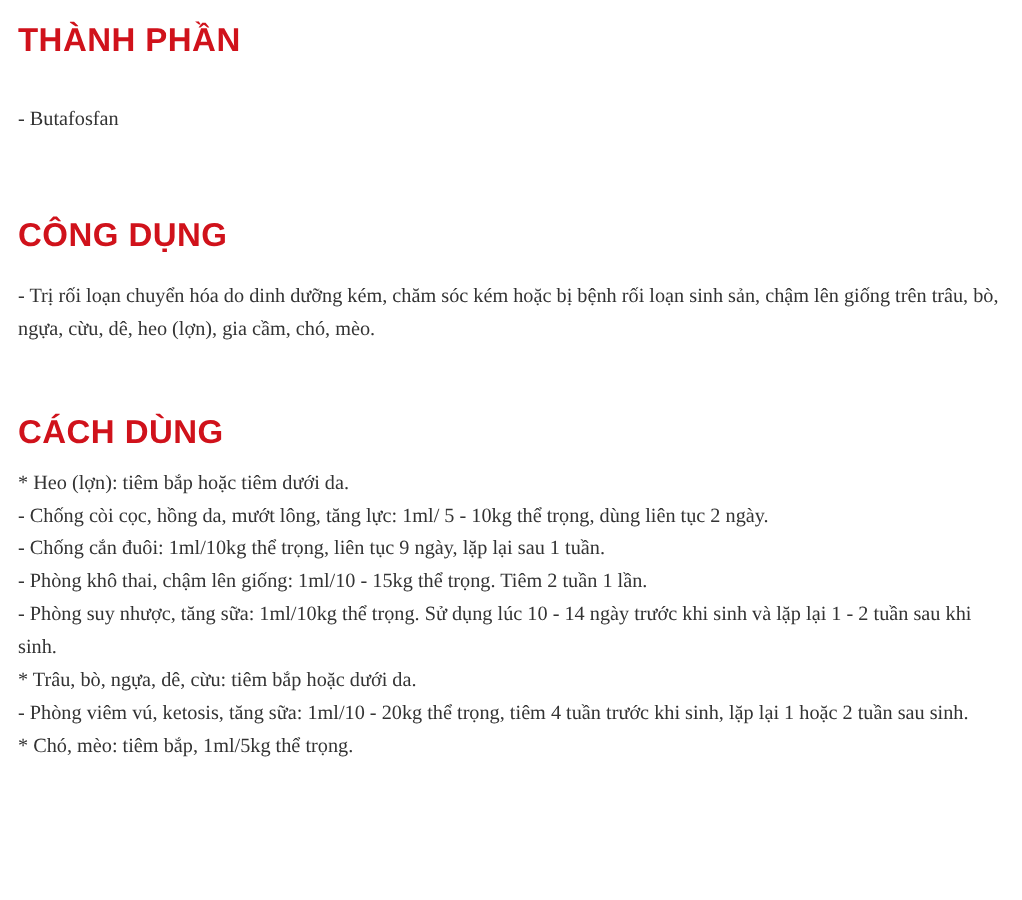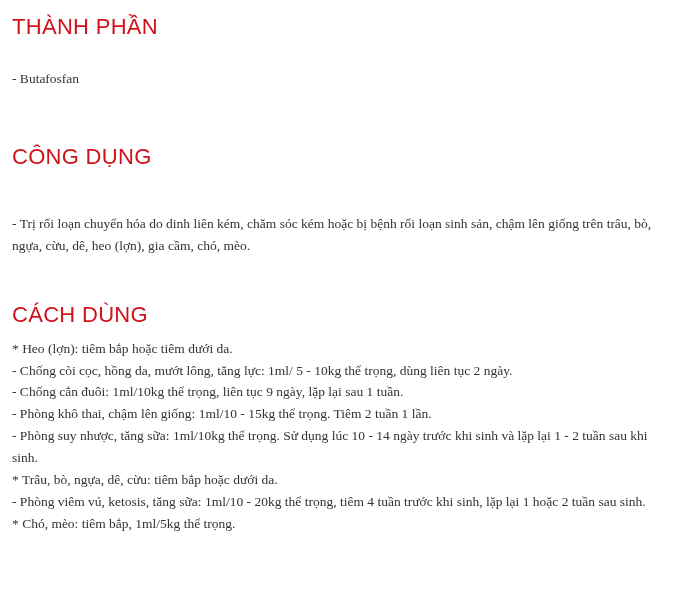--- a/index.html
+++ b/index.html
@@ -21,21 +21,21 @@
     background: #ffffff;
     overflow: hidden;
   }
   .section {
     padding: 0 12px;
     box-sizing: border-box;
   }
   .section-title {
     font-family: "Liberation Sans", sans-serif;
     color: #d0121b;
-    font-weight: normal;
+    font-weight: bold;
     font-size: 22px;
     letter-spacing: 0.3px;
     margin: 0;
     padding: 0;
     line-height: 1.2;
   }
   .block-ingredients {
     padding-top: 14px;
   }
   .block-ingredients .section-title {
@@ -43,21 +43,21 @@
   }
   .lines {
     line-height: 1.62;
   }
   .line {
     margin: 0;
     padding: 0;
     white-space: normal;
   }
   .block-uses .section-title {
-    margin-bottom: 42px;
+    margin-bottom: 15px;
   }
   .block-usage .section-title {
     margin-bottom: 9px;
   }
   .para {
     margin: 0;
     line-height: 1.62;
   }
   .spacer-big { height: 54px; }
   .spacer-mid { height: 46px; }
@@ -72,21 +72,21 @@
     <div class="lines">
       <p class="line">- Butafosfan</p>
     </div>
   </div>
 
   <div class="spacer-big"></div>
 
   <div class="section block-uses">
     <h2 class="section-title">CÔNG DỤNG</h2>
     <div class="lines">
-      <p class="para">- Trị rối loạn chuyển hóa do dinh liên kém, chăm sóc kém hoặc bị bệnh rối loạn sinh sản, chậm lên giống trên trâu, bò, ngựa, cừu, dê, heo (lợn), gia cầm, chó, mèo.</p>
+      <p class="para">- Trị rối loạn chuyển hóa do dinh dưỡng kém, chăm sóc kém hoặc bị bệnh rối loạn sinh sản, chậm lên giống trên trâu, bò, ngựa, cừu, dê, heo (lợn), gia cầm, chó, mèo.</p>
     </div>
   </div>
 
   <div class="spacer-mid"></div>
 
   <div class="section block-usage">
     <h2 class="section-title">CÁCH DÙNG</h2>
     <div class="lines">
       <p class="line">* Heo (lợn): tiêm bắp hoặc tiêm dưới da.</p>
       <p class="line">- Chống còi cọc, hồng da, mướt lông, tăng lực: 1ml/ 5 - 10kg thể trọng, dùng liên tục 2 ngày.</p>

